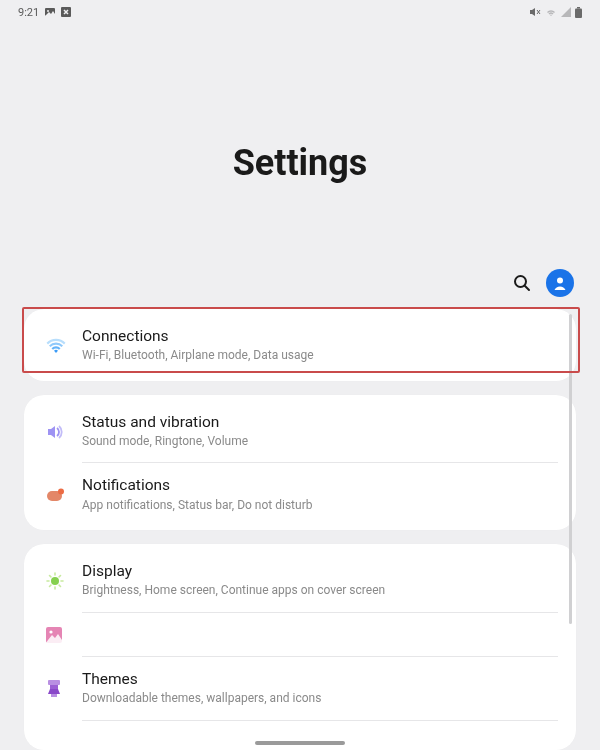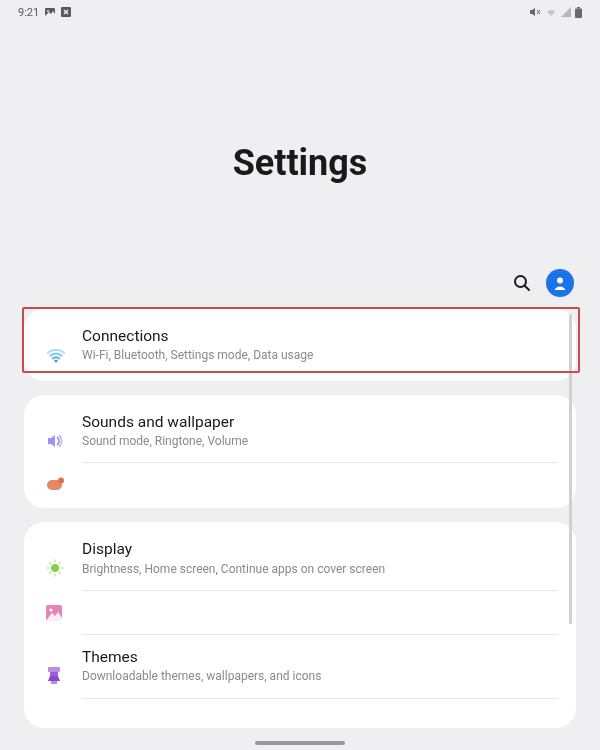--- a/index.html
+++ b/index.html
@@ -58,21 +58,21 @@
       left: 22px;
       right: 20px;
       height: 66px;
       border: 2px solid #c94b4b;
       border-radius: 2px;
       pointer-events: none;
       z-index: 5;
     }
     .row {
       display: flex;
-      align-items: flex-end;
+      align-items: center;
       padding: 13px 18px 13px 16px;
       cursor: pointer;
     }
     .row + .row { position: relative; }
     .row + .row::before {
       content: "";
       position: absolute;
       top: 0; left: 58px; right: 18px;
       height: 1px;
       background: #e6e6e8;
@@ -191,45 +191,49 @@
       <div class="row-icon">
         <svg width="20" height="16" viewBox="0 0 20 16">
             <path d="M10 15 L12 12.7 A3 3 0 0 0 8 12.7 Z" fill="#3b9cf7"></path>
             <path d="M5.5 10.2 A6.3 6.3 0 0 1 14.5 10.2 L13 11.8 A4.2 4.2 0 0 0 7 11.8 Z" fill="#64b3f9"></path>
             <path d="M3 7.5 A9.8 9.8 0 0 1 17 7.5 L15.5 9.1 A7.6 7.6 0 0 0 4.5 9.1 Z" fill="#8fc9fb"></path>
             <path d="M0.5 4.8 A13.3 13.3 0 0 1 19.5 4.8 L18 6.4 A11 11 0 0 0 2 6.4 Z" fill="#b8defc"></path>
           </svg>
       </div>
       <div class="row-text">
         <div class="row-title">Connections</div>
-        <div class="row-subtitle">Wi-Fi, Bluetooth, Settings mode, Data usage</div>
+        <div class="row-subtitle">Wi-Fi, Bluetooth, Airplane mode, Data usage</div>
       </div>
     </div>
   </div>
 
   <div class="card">
     <div class="row">
       <div class="row-icon">
         <svg width="20" height="16" viewBox="0 0 20 16">
             <path d="M2 5 L5 5 L9 2 L9 14 L5 11 L2 11 Z" fill="#9e93f3"></path>
             <path d="M11 4 A5 5 0 0 1 11 12" fill="none" stroke="#9e93f3" stroke-width="1.8"></path>
             <path d="M13 2 A8 8 0 0 1 13 14" fill="none" stroke="#c2bcf8" stroke-width="1.8"></path>
           </svg>
       </div>
       <div class="row-text">
-        <div class="row-title">Sounds and wallpaper</div>
+        <div class="row-title">Status and vibration</div>
         <div class="row-subtitle">Sound mode, Ringtone, Volume</div>
       </div>
     </div>
     <div class="row">
       <div class="row-icon">
         <svg width="20" height="14" viewBox="0 0 20 14">
             <rect x="1" y="3" width="15" height="10" rx="5" fill="#e38768"></rect>
             <circle cx="15" cy="3.5" r="3" fill="#ec6b44"></circle>
           </svg>
+      </div>
+      <div class="row-text">
+        <div class="row-title">Notifications</div>
+        <div class="row-subtitle">App notifications, Status bar, Do not disturb</div>
       </div>
     </div>
   </div>
 
   <div class="card">
     <div class="row">
       <div class="row-icon">
         <svg width="18" height="18" viewBox="0 0 18 18">
             <circle cx="9" cy="9" r="4" fill="#86d04f"></circle>
             <g stroke="#c8ea9f" stroke-width="1.6" stroke-linecap="round">

